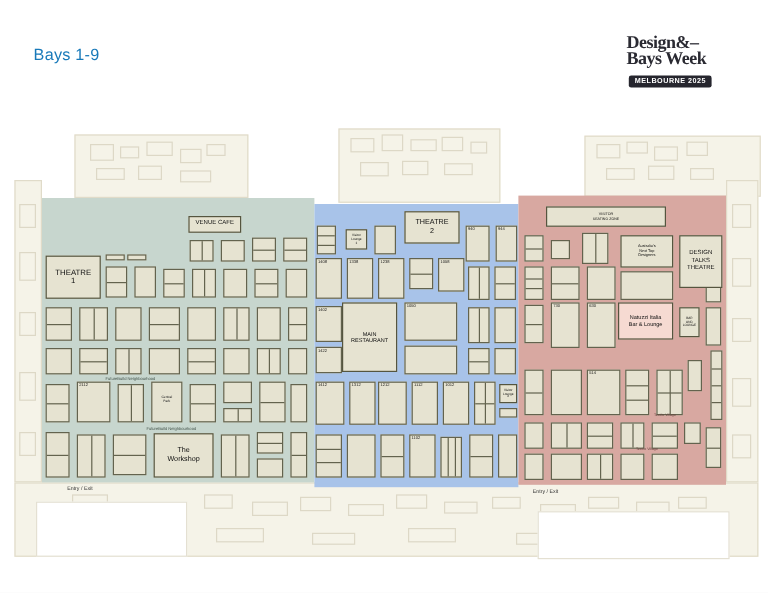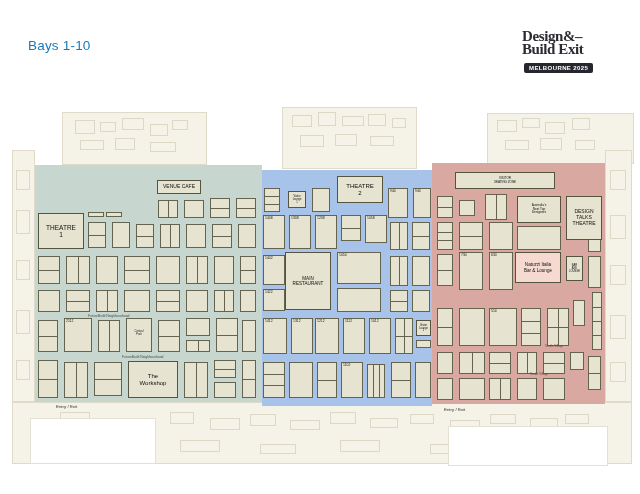--- a/index.html
+++ b/index.html
@@ -19,25 +19,25 @@
   .booth .tiny{position:absolute;left:0;right:0;top:35%;text-align:center;font-size:2.8px;line-height:3px;color:#222;white-space:pre-line;}
   .dline{position:absolute;background:#63634e;}
   .venue{position:absolute;display:flex;align-items:center;justify-content:center;text-align:center;
          white-space:pre-line;box-sizing:border-box;border:1px solid #55553f;background:#e6e3d1;color:#101010;}
   .small-label{position:absolute;white-space:nowrap;color:#44544c;}
 </style>
 </head>
 <body>
 
 <div id="canvas">
-  <div class="page-title">Bays 1-10</div>
+  <div class="page-title">Bays 1-9</div>
 
   <div class="logo">
     <div class="logo-line">Design&amp;–</div>
-    <div class="logo-line">Build Exit</div>
+    <div class="logo-line">Bays Week</div>
     <div class="logo-badge">MELBOURNE 2025</div>
   </div>
 
   <div id="plan">
       <div class="outline-block" style="left: 62px; top: 112px; width: 145px; height: 53px;"></div>
       <div class="outline-block" style="left: 282px; top: 107px; width: 135px; height: 62px;"></div>
       <div class="outline-block" style="left: 487px; top: 113px; width: 147px; height: 51px;"></div>
       <div class="outline-block" style="left: 12px; top: 150px; width: 23px; height: 252px;"></div>
       <div class="outline-block" style="left: 605px; top: 150px; width: 27px; height: 252px;"></div>
       <div class="outline-block" style="left: 12px; top: 402px; width: 620px; height: 62px;"></div>

